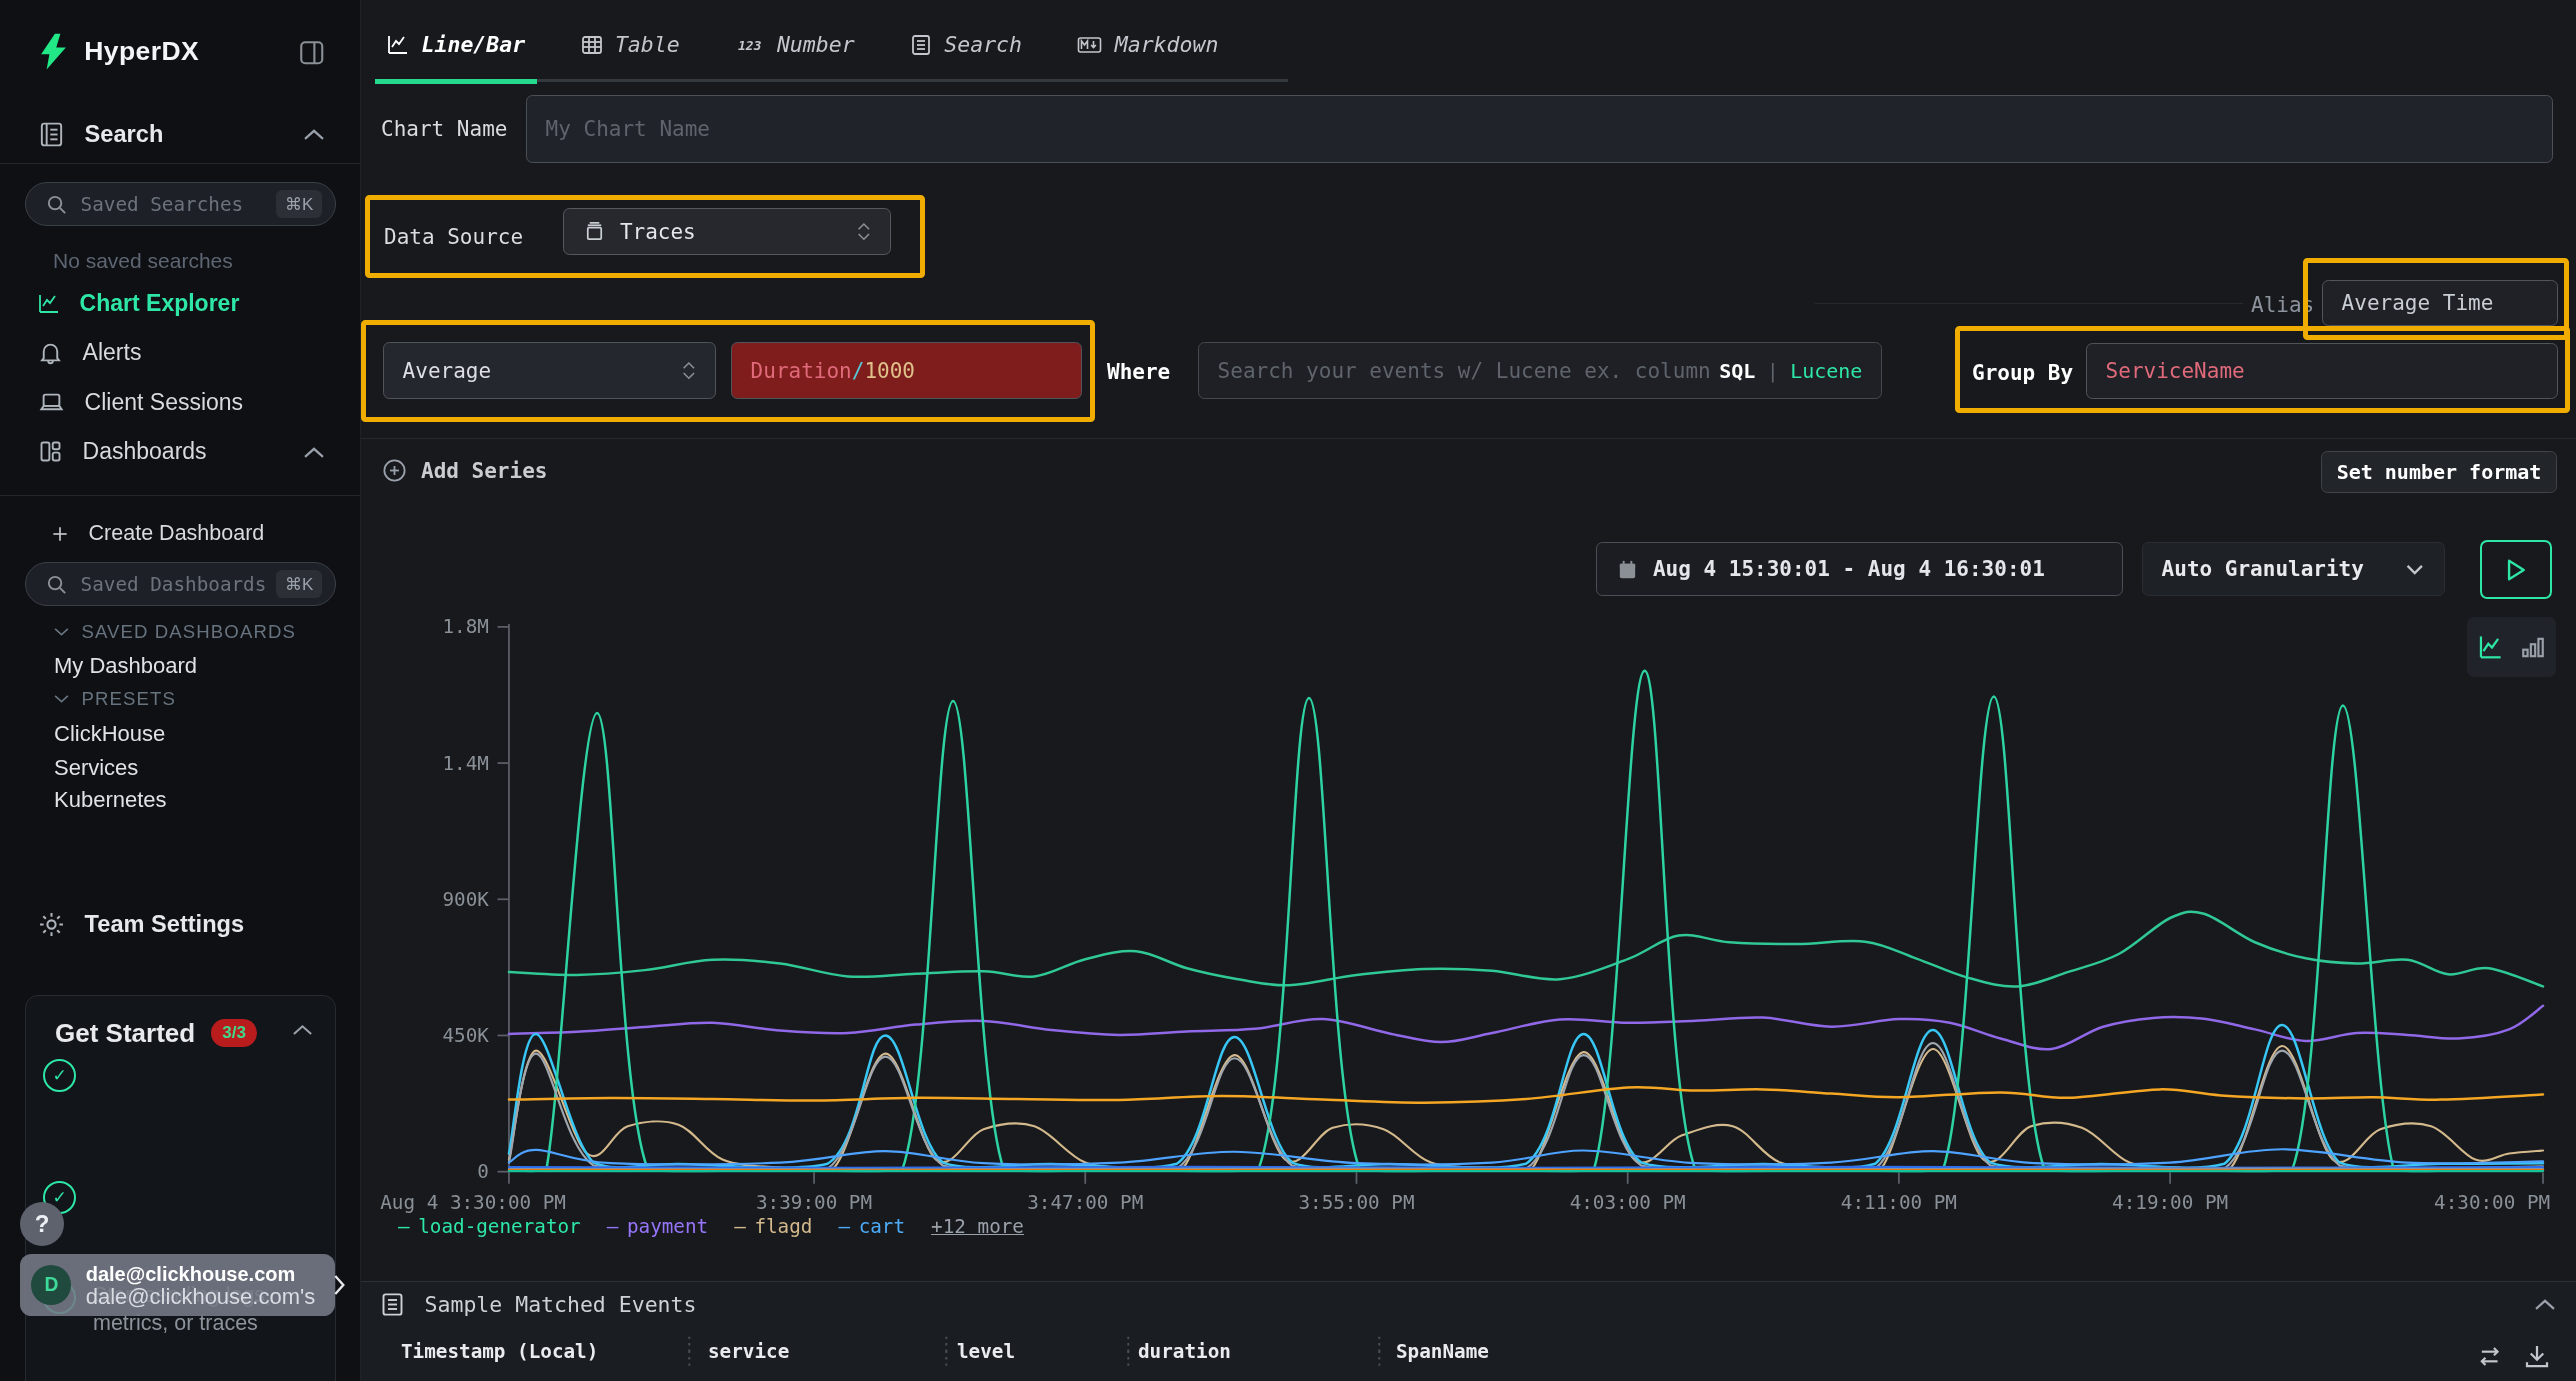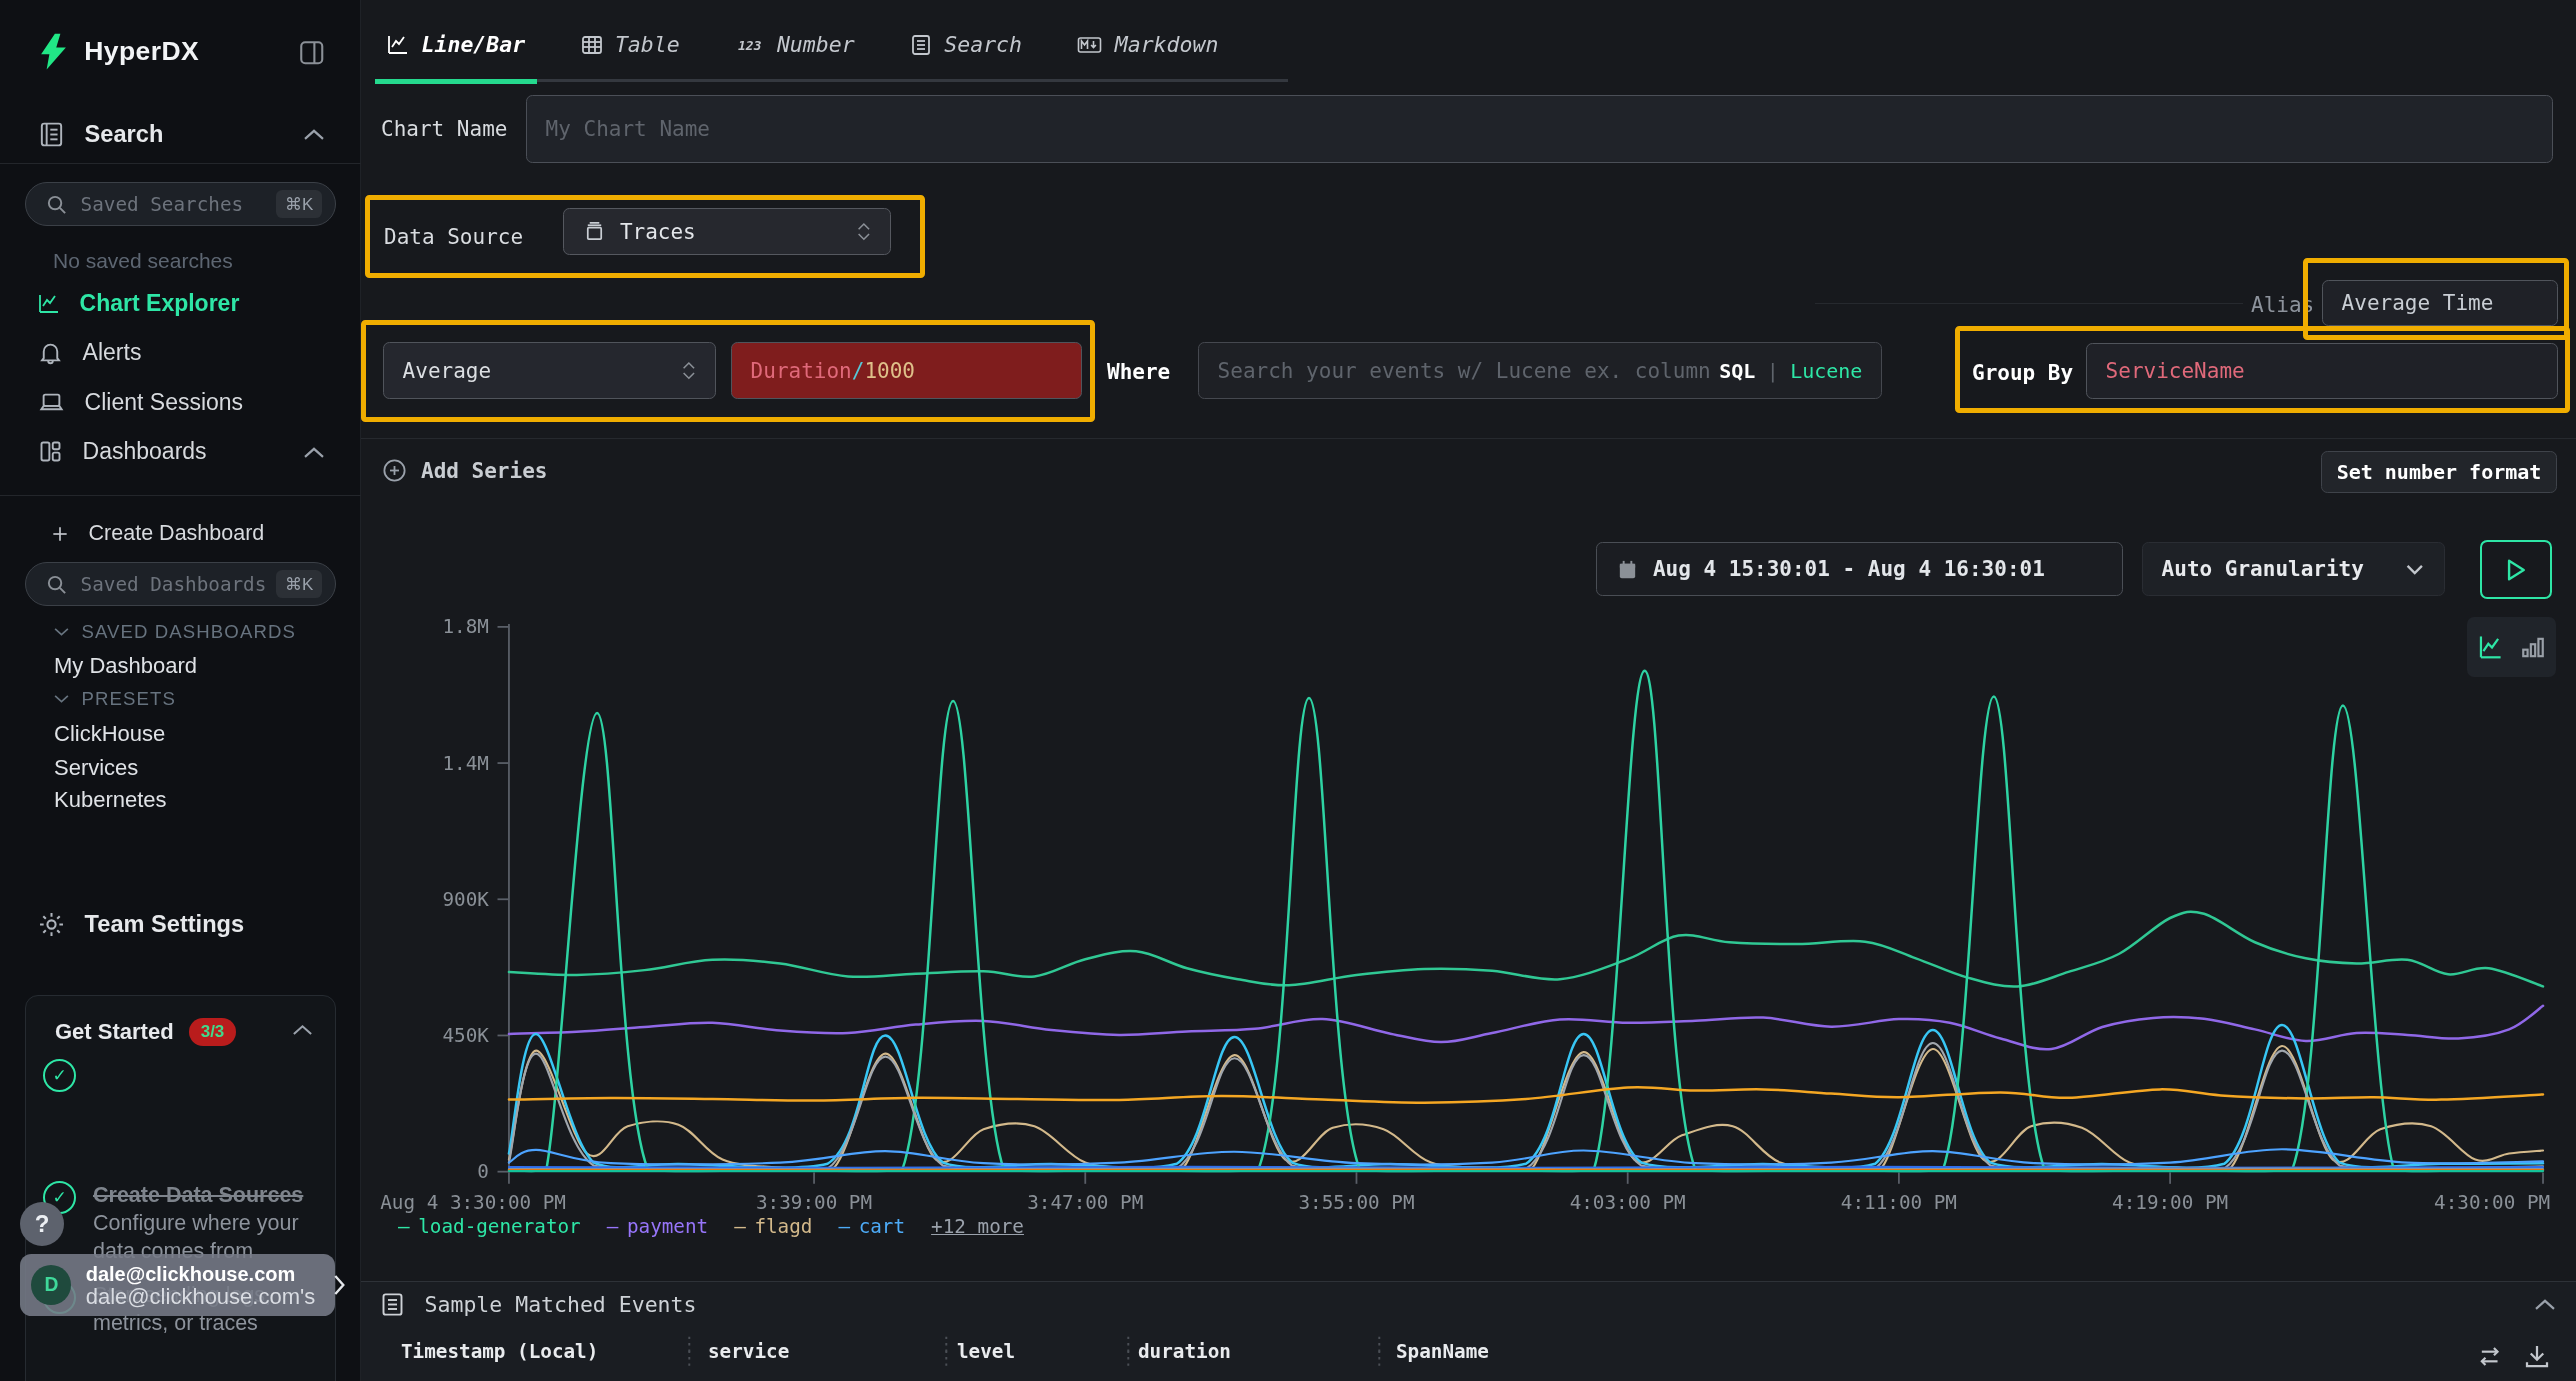--- a/index.html
+++ b/index.html
@@ -30,21 +30,21 @@
   .nav-item .ni-ico { color:#aeb4bc; display:flex; }
   .nav-item.active { color:#2ee6a6; font-weight:bold; }
   .nav-item.active .ni-ico { color:#2ee6a6; }
   .sb-sub { position:absolute; left:53px; color:#67737f; font-size:18.6px; letter-spacing:1.1px;
     display:flex; align-items:center; gap:11.4px; }
   .sb-link { position:absolute; left:54px; color:#dfe2e6; font-size:22px; }
   
   #gs-card { position:absolute; left:25px; top:995px; width:311px; height:401px;
     background:#121519; border:1.4px solid #262b31; border-radius:13px; }
   .gs-head { position:absolute; left:29px; top:21.5px; display:flex; align-items:center; gap:15.7px; }
-  .gs-title { color:#e8eaed; font-size:22px; font-weight:bold; }
+  .gs-title { color:#e8eaed; font-size:26px; font-weight:bold; }
   .gs-badge { background:#b91c1c; color:#40d98c; font-size:17px; font-weight:bold;
     border-radius:715px; padding:4.3px 11.4px; }
   .gs-item { position:absolute; left:17px; display:flex; gap:17px; }
   .gs-check { width:33px; height:33px; border:2.1px solid #2ee6a6; border-radius:50%;
     color:#2ee6a6; font-size:17px; display:flex; align-items:center; justify-content:center; flex:none; }
   .gs-item-title { color:#7e848c; font-size:21.5px; font-weight:600; text-decoration:line-through;
     line-height:28px; width:215px; }
   .gs-item-desc { color:#8d939c; font-size:21.5px; line-height:28px; width:215px; }
   #help-btn { position:absolute; left:20px; top:1202px; width:44px; height:44px; border-radius:50%;
     background:#5d626d; color:#eceff3; font-size:24px; font-weight:bold;
@@ -250,24 +250,20 @@
       <svg width="23" height="14.3" viewBox="0 0 24 14" fill="none" stroke="currentColor" stroke-width="2.2">
           <polyline points="3,11 12,3 21,11"></polyline>
         </svg>
     </span>
     <div id="gs-items">
         <div class="gs-item" style="top: 63px;">
           <span class="gs-check">✓</span>
         </div>
         <div class="gs-item" style="top: 185px;">
           <span class="gs-check">✓</span>
-    <div>
-            <div class="gs-item-title">Create Data Sources</div>
-    <div class="gs-item-desc">Configure where your data comes from</div>
-          </div>
         </div>
         <div class="gs-item" style="top: 285px;">
           <span class="gs-check">✓</span>
     <div>
     <div class="gs-item-desc">Start sending logs, metrics, or traces</div>
           </div>
         </div>
       </div>
   </div>
 

